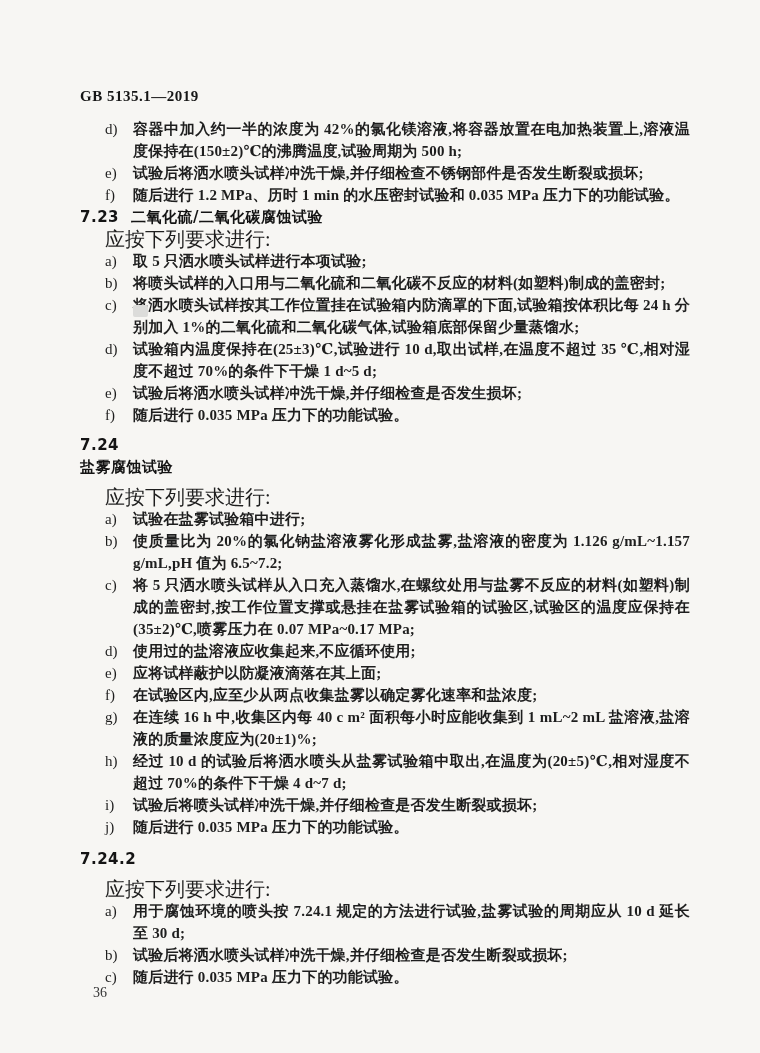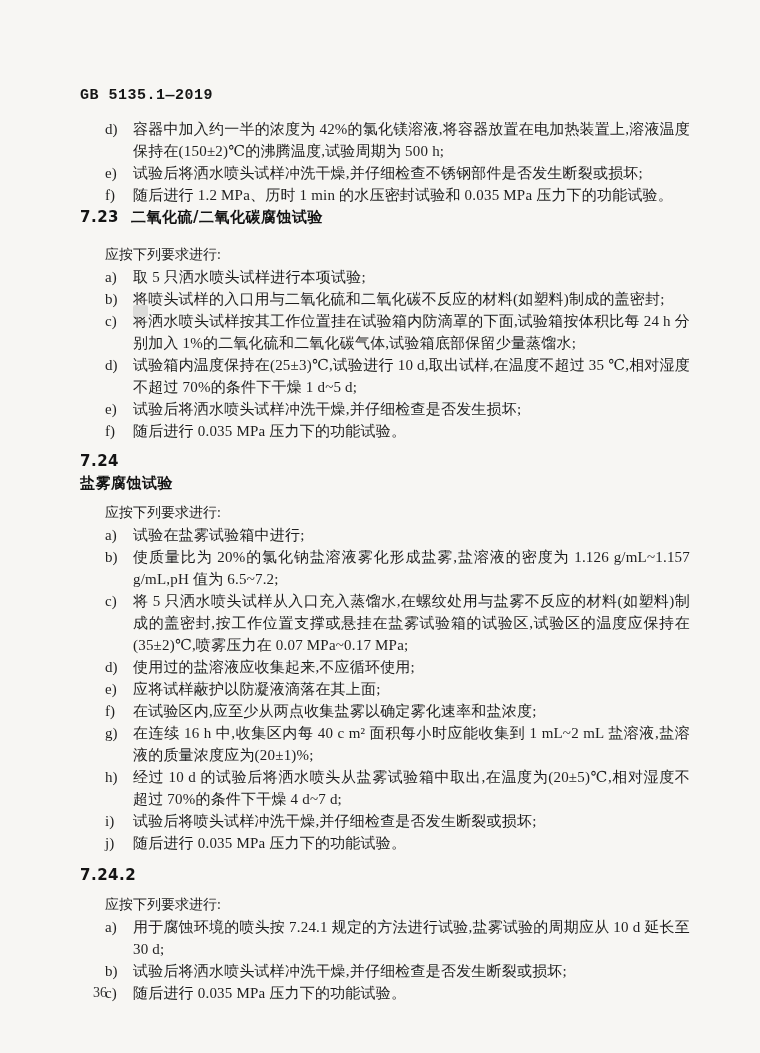--- a/index.html
+++ b/index.html
@@ -9,47 +9,47 @@
     background:#f7f6f3;
     font-family:"Liberation Serif","DejaVu Serif",serif;
     color:#1e1e1e;
     overflow:hidden;
     box-shadow:0 0 4px rgba(0,0,0,.15);
   }
   .content{
     position:absolute;left:80px;top:86px;width:610px;
   }
   .doc-number{
-    font-family:Liberation Mono, monospace;
+    font-family:Liberation Serif, serif;
     font-weight:bold;font-size:15px;line-height:20px;letter-spacing:.5px;
     color:#161616;
   }
   h2{
     font-family:"DejaVu Sans","Liberation Sans",sans-serif;
     font-weight:bold;font-size:15px;line-height:22px;
     margin:0;color:#141414;letter-spacing:.5px;
     display:flex;
   }
   h2 .sec-num{flex:none;margin-right:12px;}
   .h-723{}
   .h-724{margin-top:8px;flex-direction:column;}
   .h-7241{margin-top:6px;}
   .h-7242{margin-top:10px;flex-direction:column;}
   .intro{
-    margin:16px 0 0 0;padding-left:25px;
-    font-size:14px;line-height:22px;
+    margin:0 0 0 0;padding-left:25px;
+    font-size:20px;line-height:22px;
   }
   .intro-gap{margin-top:8px;}
   .clause-list{
     list-style:none;margin:0;padding:0 0 0 25px;
     font-size:15px;line-height:22px;
   }
   .clause-list li{display:flex;}
   .li-label{flex:none;width:28px;}
-  .li-text{flex:1;text-align:justify;letter-spacing:.2px;}
+  .li-text{flex:1;text-align:justify;letter-spacing:.2px;font-weight:bold;}
   .carryover{margin-top:12px;}
   .page-number{
     position:absolute;left:93px;top:985px;
     font-size:14px;color:#333;
     font-family:"Liberation Serif","DejaVu Serif",serif;
   }
   .artifact{
     position:absolute;left:133px;top:305px;width:15px;height:12px;
     background:#dcdcda;border-radius:2px;
   }

